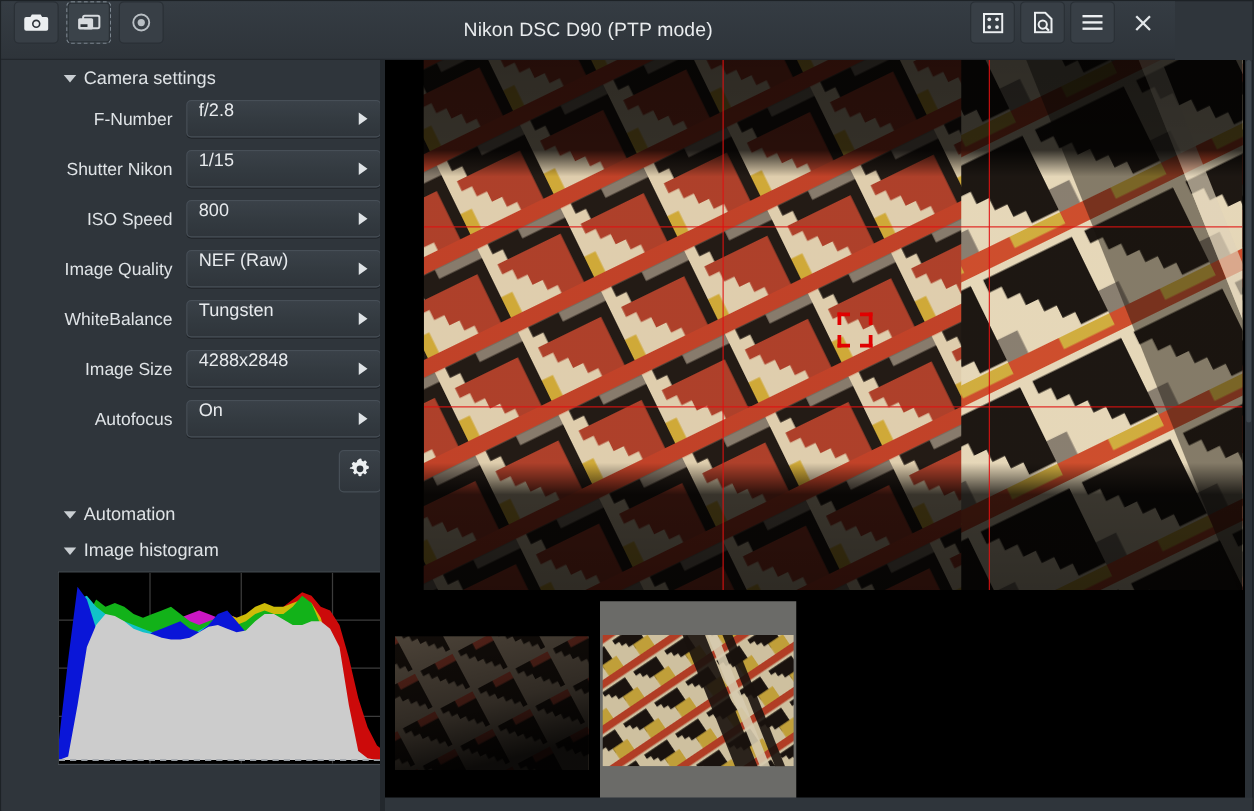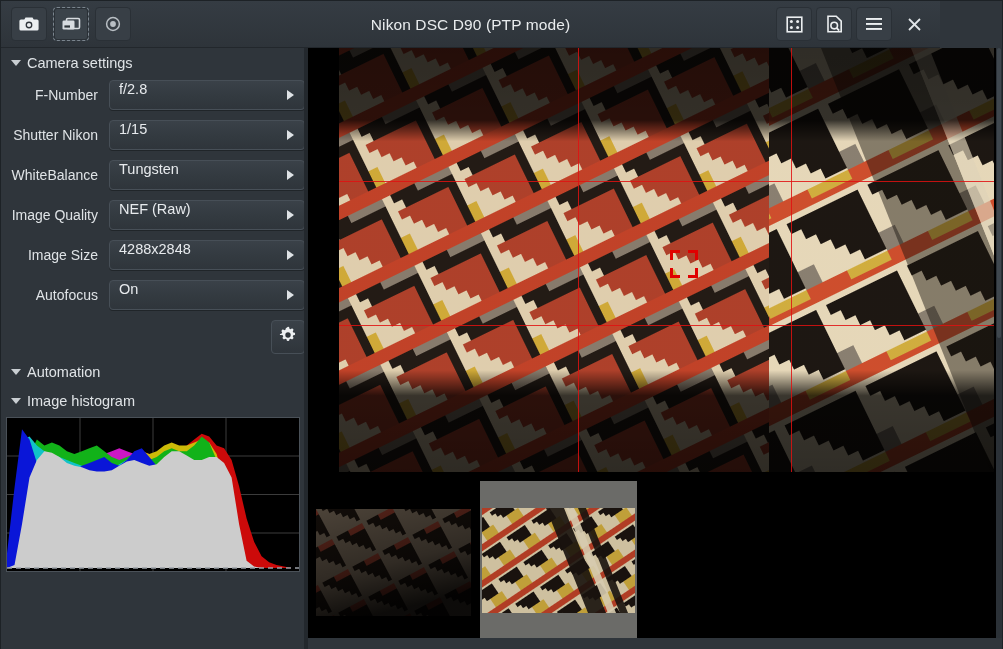--- a/index.html
+++ b/index.html
@@ -15,21 +15,21 @@
     background: #2f353b;
     border: 1px solid #1d2226;
   }
 
   
   #titlebar {
     position: absolute; left: 0; top: 0;
     width: 939px; height: 47px;
     background: linear-gradient(to bottom, #353c43 0%, #2e343a 100%);
     border-bottom: 1px solid #22272c;
-    display: flex; align-items: center;
+    display: flex; align-items: flex-start;
   }
   .tb-left { display: flex; align-items: center; gap: 6px; padding-left: 10px; }
   .tb-right { display: flex; align-items: center; gap: 4px; padding-right: 8px; margin-left: auto; }
   .tb-btn {
     width: 36px; height: 34px;
     border-radius: 4px;
     background: #383f46;
     border: 1px solid #2a3036;
     display: flex; align-items: center; justify-content: center;
     cursor: pointer;
@@ -48,20 +48,21 @@
     font-size: 15.5px; color: #e9ecee; pointer-events: none;
     letter-spacing: .1px;
   }
 
   
   #leftpanel {
     position: absolute; left: 0; top: 47px;
     width: 312px; height: 601px;
     background: #2f353b;
     overflow: hidden;
+    padding-left: 40px;
   }
   .section-header {
     display: flex; align-items: center; gap: 4px;
     padding: 7px 0 4px 10px;
     font-size: 14.5px; color: #dfe3e6;
   }
   .tri {
     width: 0; height: 0;
     border-left: 5px solid transparent;
     border-right: 5px solid transparent;
@@ -292,33 +293,40 @@
     </div>
 
     <div class="setting-row">
       <div class="setting-label">Shutter Nikon</div>
       <div class="combo">
         <span class="combo-val">1/15</span>
         <span class="combo-arrow"></span>
       </div>
     </div>
 
+    <div class="setting-row">
+      <div class="setting-label">ISO Speed</div>
+      <div class="combo">
+        <span class="combo-val">800</span>
+        <span class="combo-arrow"></span>
+      </div>
+    </div>
+
+    <div class="setting-row">
+      <div class="setting-label">Image Quality</div>
+      <div class="combo">
+        <span class="combo-val">NEF (Raw)</span>
+        <span class="combo-arrow"></span>
+      </div>
+    </div>
 
     <div class="setting-row">
       <div class="setting-label">WhiteBalance</div>
       <div class="combo">
         <span class="combo-val">Tungsten</span>
-        <span class="combo-arrow"></span>
-      </div>
-    </div>
-
-    <div class="setting-row">
-      <div class="setting-label">Image Quality</div>
-      <div class="combo">
-        <span class="combo-val">NEF (Raw)</span>
         <span class="combo-arrow"></span>
       </div>
     </div>
 
     <div class="setting-row">
       <div class="setting-label">Image Size</div>
       <div class="combo">
         <span class="combo-val">4288x2848</span>
         <span class="combo-arrow"></span>
       </div>

